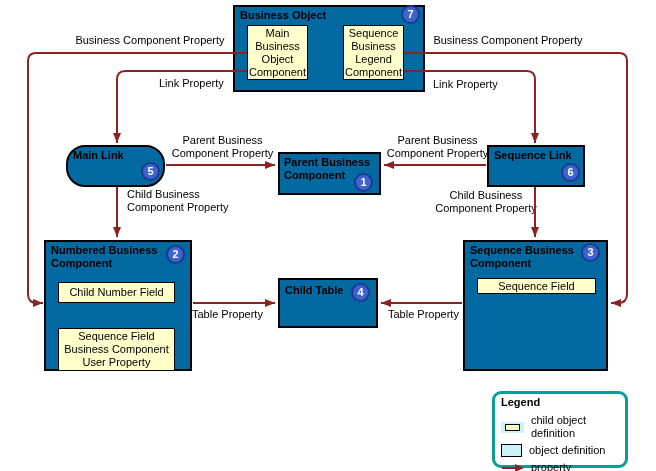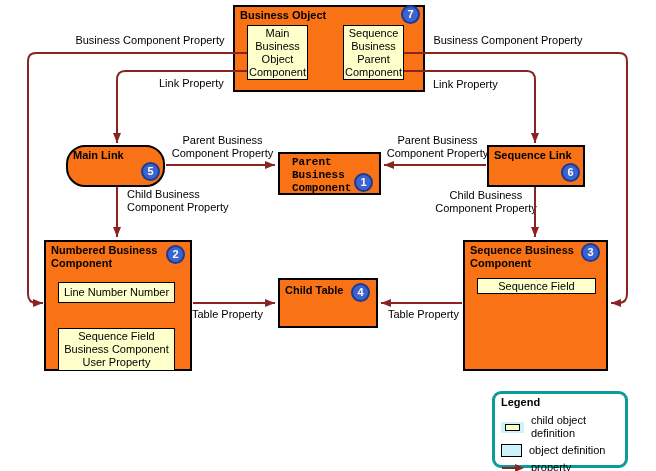--- a/index.html
+++ b/index.html
@@ -2,21 +2,21 @@
 <html><head>
 <meta charset="utf-8">
 <style>
   html,body{margin:0;padding:0;background:#fff;}
   .stage{
     position:relative;width:656px;height:471px;background:#fff;overflow:hidden;
     font-family:"Liberation Sans","DejaVu Sans",sans-serif;font-size:11px;line-height:13px;color:#000;
   }
   .edges{position:absolute;left:0;top:0;width:656px;height:471px;z-index:5;pointer-events:none;}
   .node{
-    position:absolute;background:#f97316;border:2px solid #000;box-sizing:border-box;z-index:1;
+    position:absolute;background:#0369a1;border:2px solid #000;box-sizing:border-box;z-index:1;
   }
   .ttl{font-weight:bold;padding:2px 5px;}
   .child{
     position:absolute;background:#FFFFCC;border:1px solid #000;box-sizing:border-box;
     display:flex;align-items:center;justify-content:center;text-align:center;padding:1px;
   }
   .badge{
     position:absolute;width:19px;height:19px;border-radius:50%;box-sizing:border-box;
     background:#3D64CE;border:2px solid #1C3A94;color:#fff;font-weight:bold;font-size:11px;
     display:flex;align-items:center;justify-content:center;z-index:3;
@@ -58,42 +58,42 @@
       <path d="M535,187 V237" marker-end="url(#arr)"></path>
       <path d="M193,303 H275" marker-end="url(#arr)"></path>
       <path d="M462,303 H381" marker-end="url(#arr)"></path>
     </g>
   </svg>
 
   <div class="node" style="left:233px;top:5px;width:192px;height:87px;">
     <div class="ttl">Business Object</div>
     <div class="badge" style="top:-2px;right:3px;">7</div>
     <div class="child" style="left:12px;top:18px;width:61px;height:55px;">Main Business Object Component</div>
-    <div class="child" style="left:108px;top:18px;width:61px;height:55px;">Sequence Business Parent Component</div>
+    <div class="child" style="left:108px;top:18px;width:61px;height:55px;">Sequence Business Legend Component</div>
   </div>
 
   <div class="node" style="left:66px;top:145px;width:99px;height:42px;border-radius:19px;">
     <div class="ttl">Main Link</div>
     <div class="badge" style="right:3px;bottom:4px;">5</div>
   </div>
 
   <div class="node" style="left:278px;top:152px;width:103px;height:43px;">
-    <div class="ttl" style="padding:2px 12px;font-family:Liberation Mono, monospace;">Parent Business Component</div>
+    <div class="ttl" style="padding:2px 4px;">Parent Business Component</div>
     <div class="badge" style="right:6px;bottom:1px;">1</div>
   </div>
 
   <div class="node" style="left:487px;top:145px;width:98px;height:42px;">
     <div class="ttl">Sequence Link</div>
     <div class="badge" style="right:3px;bottom:3px;">6</div>
   </div>
 
   <div class="node" style="left:44px;top:240px;width:148px;height:131px;">
     <div class="ttl" style="width:110px;">Numbered Business Component</div>
     <div class="badge" style="top:3px;right:5px;">2</div>
-    <div class="child" style="left:12px;top:40px;width:117px;height:21px;">Line Number Number</div>
+    <div class="child" style="left:12px;top:40px;width:117px;height:21px;">Child Number Field</div>
     <div class="child" style="left:12px;top:86px;width:117px;height:43px;">Sequence Field Business Component User Property</div>
   </div>
 
   <div class="node" style="left:278px;top:278px;width:100px;height:50px;">
     <div class="ttl" style="padding:4px 5px;">Child Table</div>
     <div class="badge" style="top:3px;right:6px;">4</div>
   </div>
 
   <div class="node" style="left:463px;top:240px;width:145px;height:131px;">
     <div class="ttl" style="width:110px;">Sequence Business Component</div>

